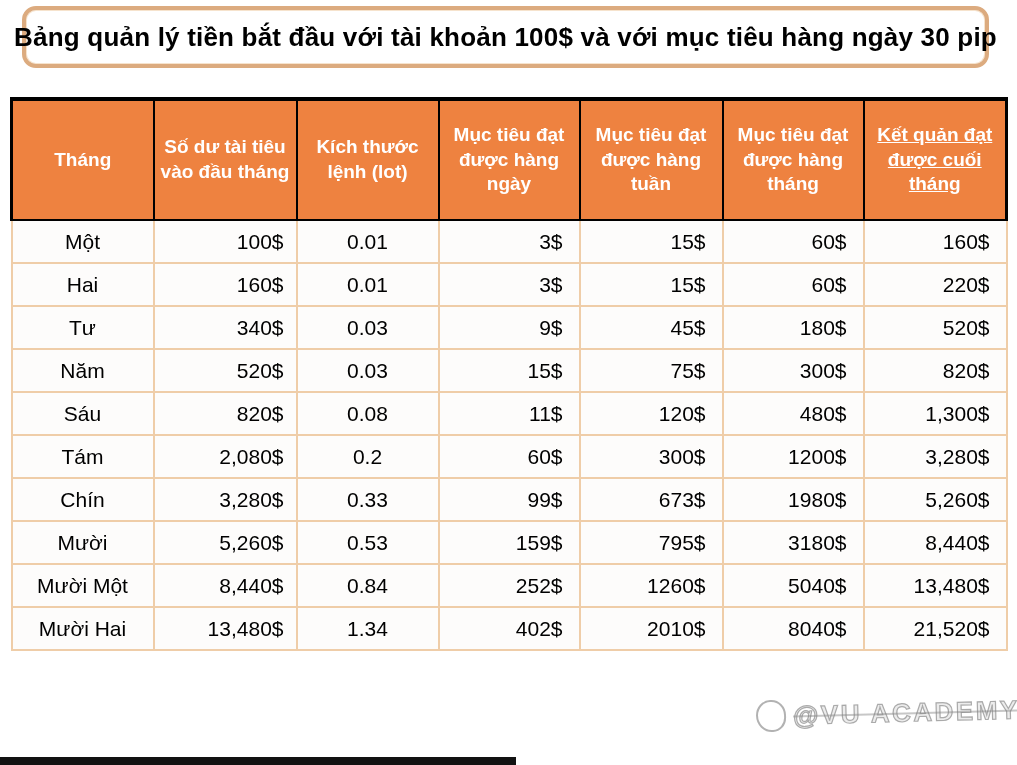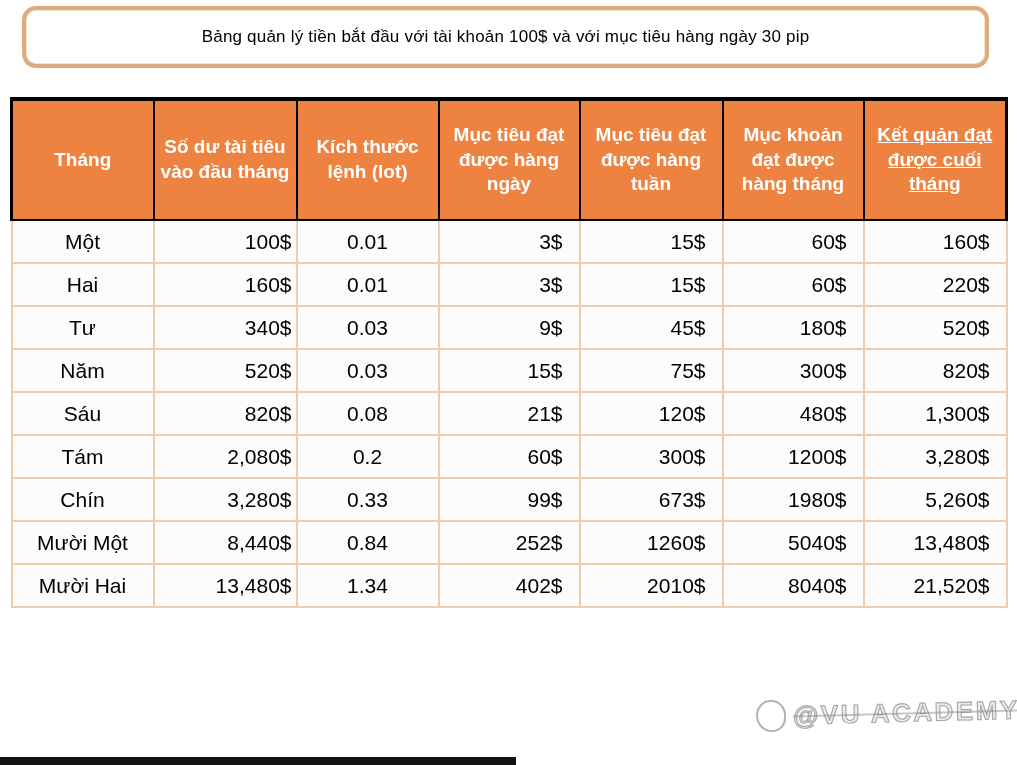--- a/index.html
+++ b/index.html
@@ -23,22 +23,22 @@
     background: #ffffff;
     border: 4px solid var(--title-border, #dcab7f);
     border-radius: 14px;
     display: flex;
     align-items: center;
     justify-content: center;
     box-sizing: border-box;
     box-shadow: inset 0 0 0 1px #f6e3cd;
   }
   .title-box .title-text {
-    font-size: 17px;
-    font-weight: normal;
+    font-size: 26px;
+    font-weight: bold;
     color: var(--title-text, #000000);
     white-space: nowrap;
     letter-spacing: 0.2px;
   }
 
   
   table.money-table {
     position: absolute;
     left: 10px;
     top: 97px;
@@ -71,21 +71,21 @@
     padding: 0 16px 0 4px;
     text-align: right;
     overflow: hidden;
     white-space: nowrap;
   }
   table.money-table tbody td:nth-child(1),
   table.money-table tbody td:nth-child(3) {
     text-align: center;
     padding: 0 4px;
   }
-  table.money-table tbody td:nth-child(2) { padding-right: 4px; }
+  table.money-table tbody td:nth-child(2) { padding-right: 12px; }
 
   
   .watermark {
     position: absolute;
     left: 756px;
     top: 697px;
     display: flex;
     align-items: center;
     gap: 7px;
     transform: rotate(-1.5deg);
@@ -140,21 +140,21 @@
         <col style="width:141px">
       <col style="width:143px">
     </colgroup>
     <thead>
       <tr>
         <th>Tháng</th>
         <th>Số dư tài tiêu vào đầu tháng</th>
         <th>Kích thước lệnh (lot)</th>
         <th>Mục tiêu đạt được hàng ngày</th>
         <th>Mục tiêu đạt được hàng tuần</th>
-        <th>Mục khoản đạt được hàng tháng</th>
+        <th>Mục tiêu đạt được hàng tháng</th>
         <th>Kết quản đạt được cuối tháng</th>
       </tr>
     </thead>
     <tbody>
         <tr>
           <td>Một</td>
           <td>100$</td>
           <td>0.01</td>
           <td>3$</td>
           <td>15$</td>
@@ -185,21 +185,21 @@
           <td>0.03</td>
           <td>15$</td>
           <td>75$</td>
           <td>300$</td>
           <td>820$</td>
         </tr>
         <tr>
           <td>Sáu</td>
           <td>820$</td>
           <td>0.08</td>
-          <td>21$</td>
+          <td>11$</td>
           <td>120$</td>
           <td>480$</td>
           <td>1,300$</td>
         </tr>
         <tr>
           <td>Tám</td>
           <td>2,080$</td>
           <td>0.2</td>
           <td>60$</td>
           <td>300$</td>
@@ -209,20 +209,29 @@
         <tr>
           <td>Chín</td>
           <td>3,280$</td>
           <td>0.33</td>
           <td>99$</td>
           <td>673$</td>
           <td>1980$</td>
           <td>5,260$</td>
         </tr>
         <tr>
+          <td>Mười</td>
+          <td>5,260$</td>
+          <td>0.53</td>
+          <td>159$</td>
+          <td>795$</td>
+          <td>3180$</td>
+          <td>8,440$</td>
+        </tr>
+        <tr>
           <td>Mười Một</td>
           <td>8,440$</td>
           <td>0.84</td>
           <td>252$</td>
           <td>1260$</td>
           <td>5040$</td>
           <td>13,480$</td>
         </tr>
         <tr>
           <td>Mười Hai</td>

